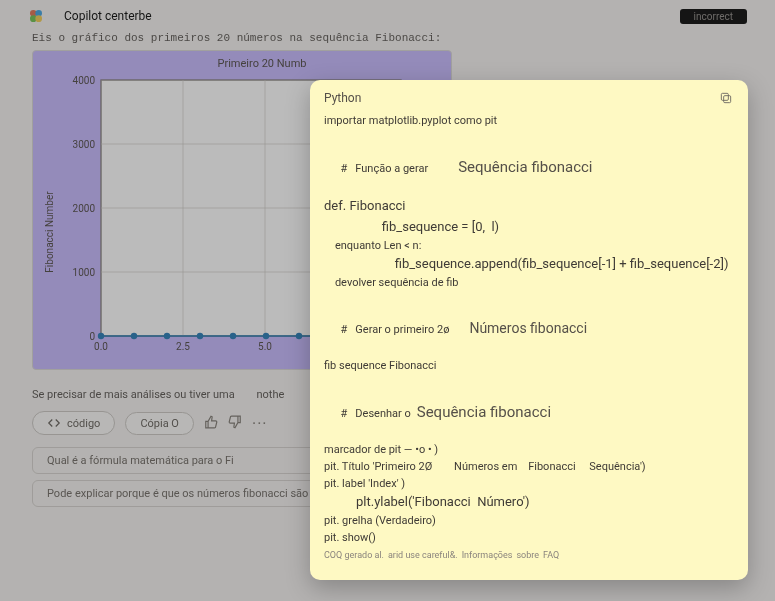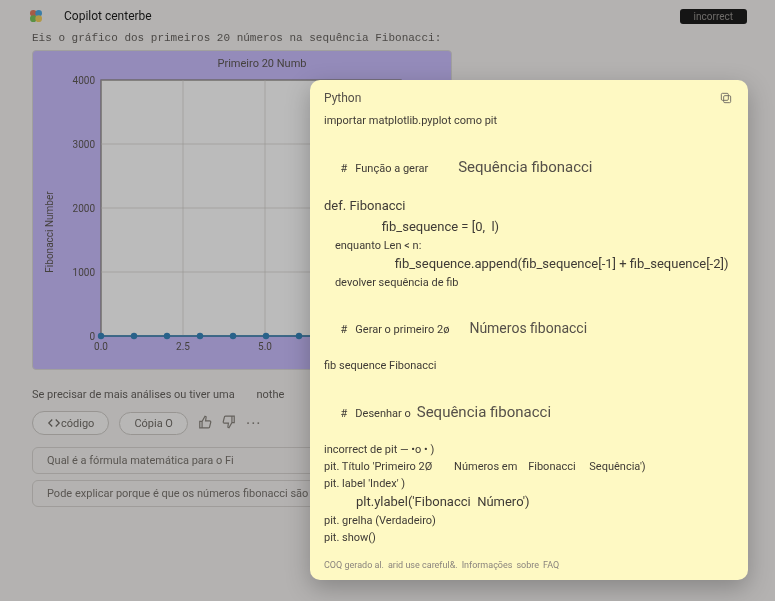--- a/index.html
+++ b/index.html
@@ -87,21 +87,21 @@
   }
   .pill-btn {
     border: 1px solid #c9c5c1;
     background: #faf9f7;
     border-radius: 14px;
     padding: 4px 14px;
     font-size: 11px;
     color: #5e5953;
     display: inline-flex;
     align-items: center;
-    gap: 0;
+    gap: 6px;
   }
   .icon-stub { width: 14px; height: 14px; display:inline-block; }
   .suggestion-row {
     margin: 6px 14px;
     border: 1px solid #d4d0cc;
     border-radius: 6px;
     padding: 6px 14px;
     font-size: 11px;
     color: #6a645e;
     display: flex;
@@ -139,21 +139,21 @@
   }
   .code-body { line-height: 1.55; }
   .code-body .ln { white-space: pre; font-family: inherit; }
   .mono { font-family: Menlo, Consolas, monospace; font-size: 13px; margin-left: 32px; }
   .gap  { height: 10px; }
   .cmt-extra { margin-left: 30px; font-size: 15px; color: #555049; }
   .panel-footer {
     position: absolute;
     left: 14px;
     right: 14px;
-    bottom: 10px;
+    bottom: 20px;
     font-size: 9px;
     color: #8a847d;
     display: flex;
     gap: 4px;
     flex-wrap: wrap;
   }
 </style>
 </head>
 <body>
 
@@ -295,21 +295,21 @@
     <div class="ln">    devolver sequência de fib</div>
     <div class="gap"></div>
     <div class="ln">
       <span>#   Gerar o primeiro 2ø</span><span class="cmt-extra" style="margin-left:20px;font-size:14px;">Números fibonacci</span>
     </div>
     <div class="ln">fib sequence Fibonacci</div>
     <div class="gap"></div>
     <div class="ln">
       <span>#   Desenhar o</span><span class="cmt-extra" style="margin-left:6px;">Sequência fibonacci</span>
     </div>
-    <div class="ln">incorrect de pit — •o • )</div>
+    <div class="ln">marcador de pit — •o • )</div>
     <div class="ln">pit. Título 'Primeiro 2Ø        Números em    Fibonacci     Sequência')</div>
     <div class="ln">pit. label 'Index' )</div>
     <div class="ln mono">plt.ylabel('Fibonacci  Número')</div>
     <div class="ln">pit. grelha (Verdadeiro)</div>
     <div class="ln">pit. show()</div>
   </div>
 
   <div class="panel-footer">
     <span>COQ gerado al.</span>
     <span>arid use careful&amp;.</span>

